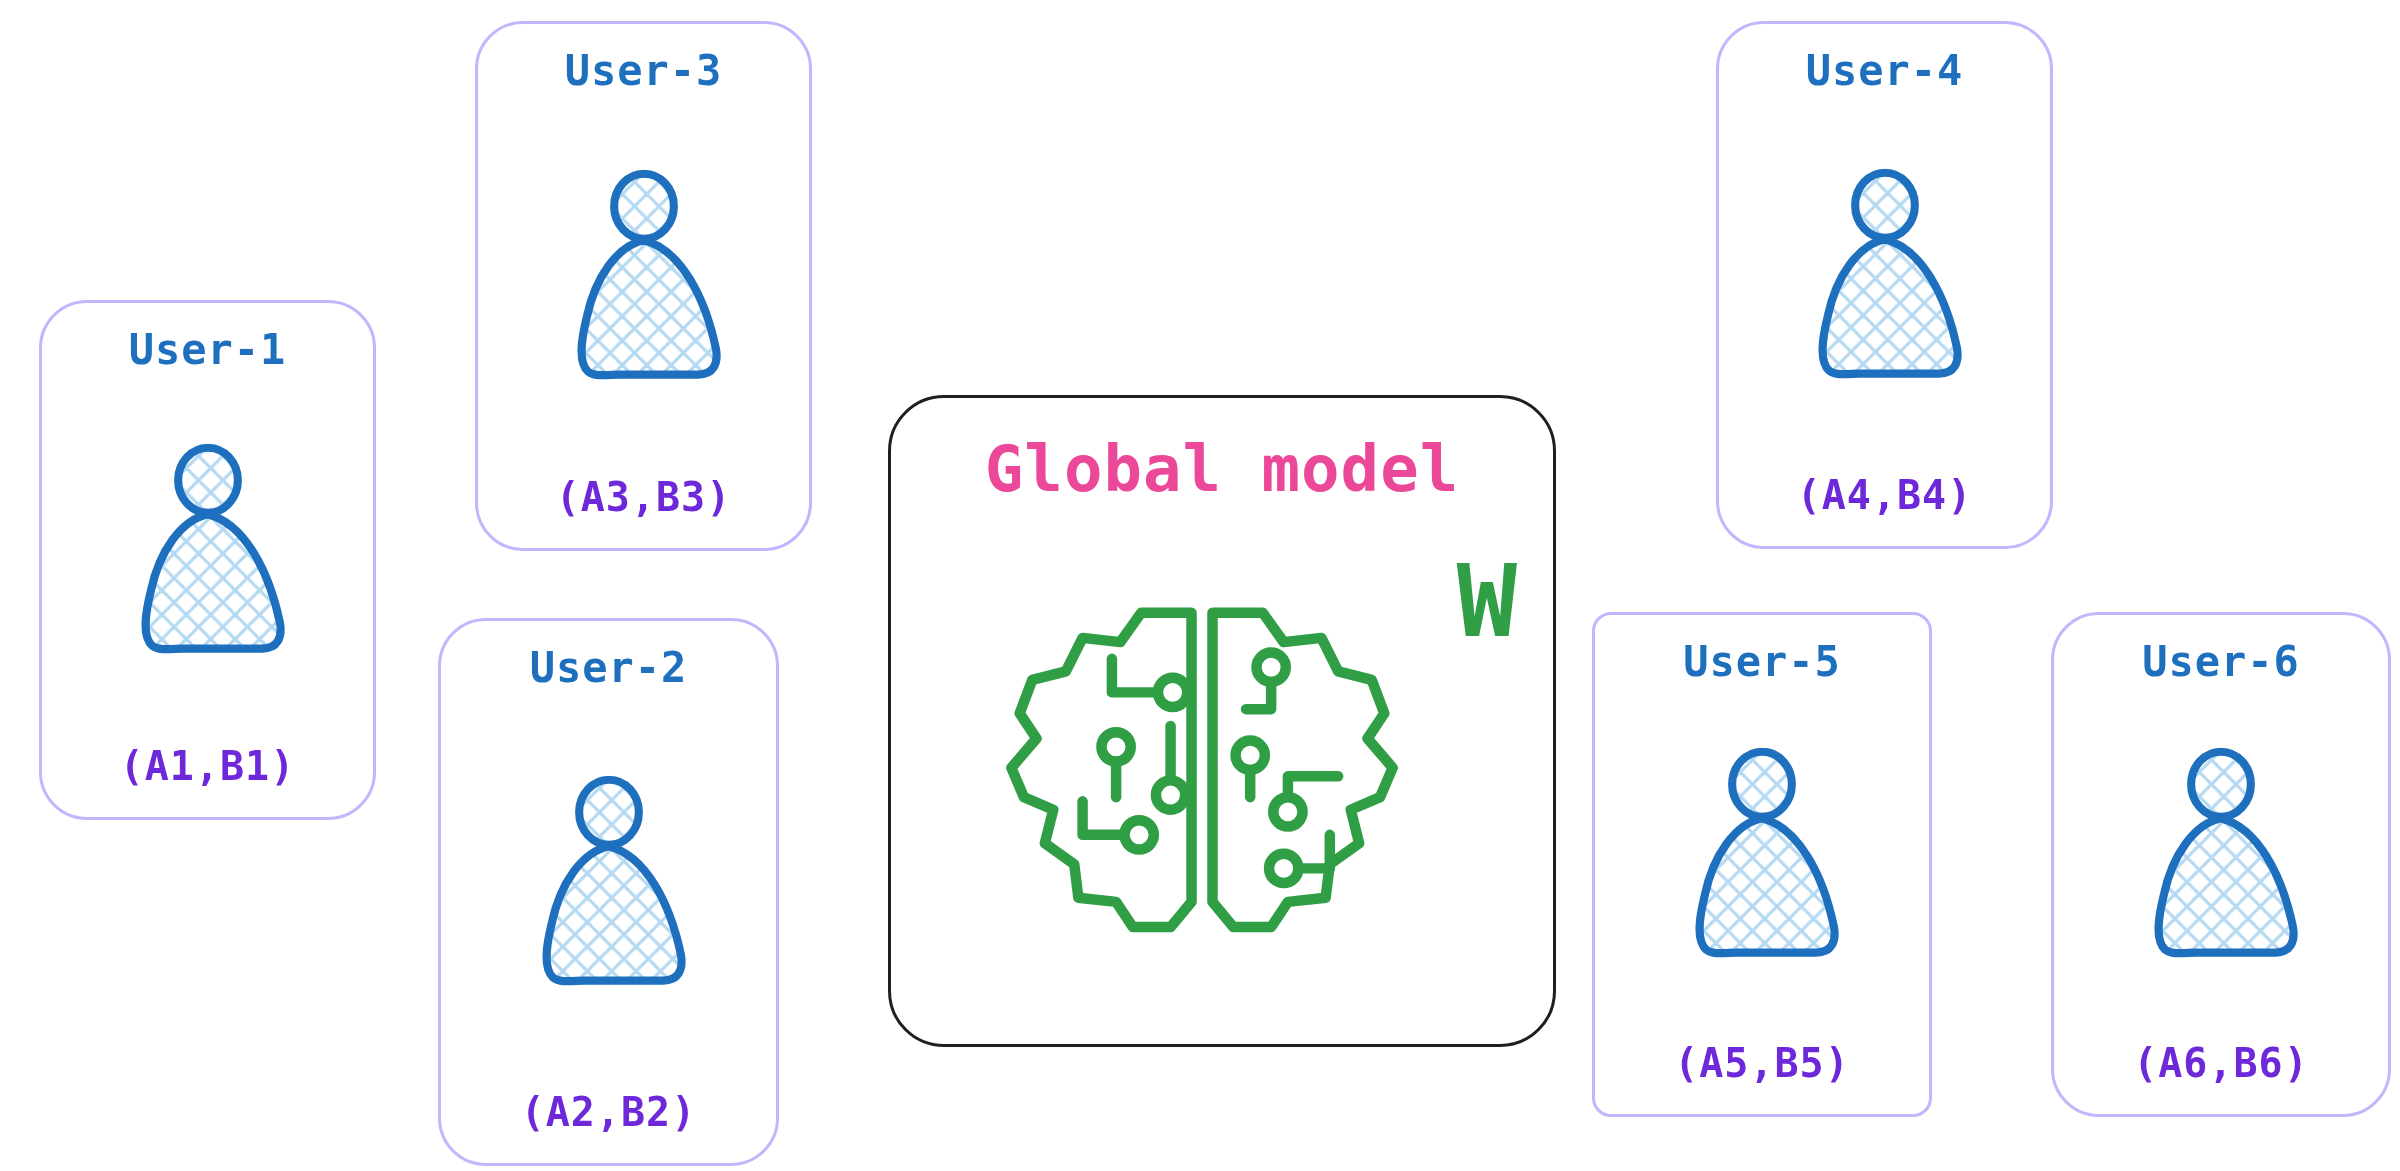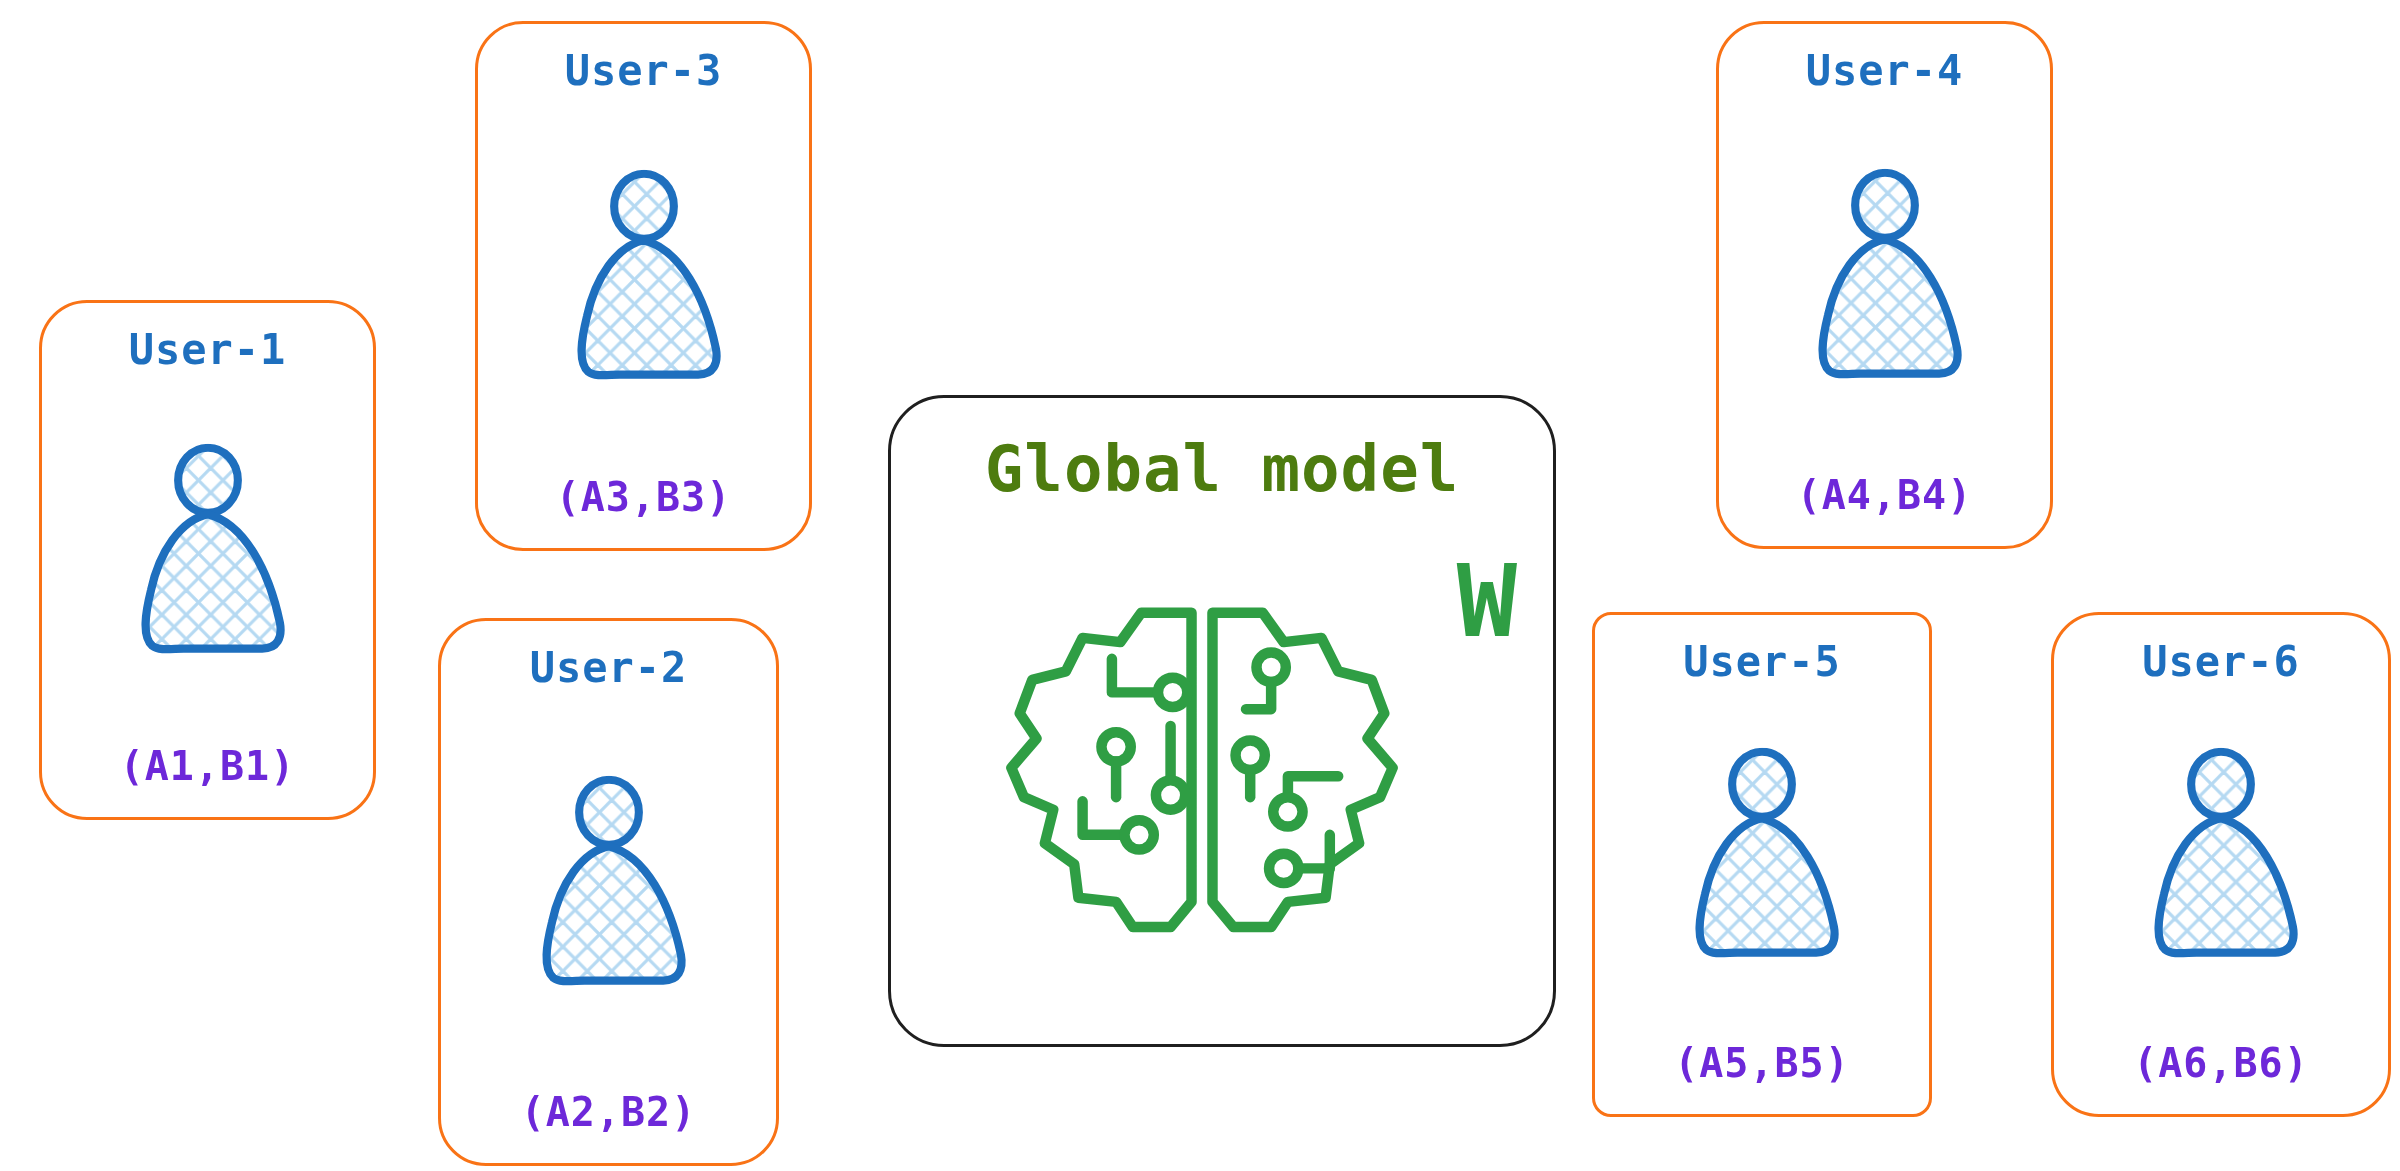--- a/index.html
+++ b/index.html
@@ -10,21 +10,21 @@
   .canvas {
     position: relative;
     width: 2400px;
     height: 1171px;
     background: #ffffff;
     font-family: "DejaVu Sans Mono", monospace;
     overflow: hidden;
   }
   .card {
     position: absolute;
-    border: 3px solid #f97316;
+    border: 3px solid #c4b5fd;
     border-radius: 48px;
     background: #ffffff;
     display: flex;
     flex-direction: column;
     align-items: center;
     justify-content: space-between;
     box-sizing: border-box;
     padding: 22px 10px 28px 10px;
   }
   .user-name {
@@ -64,21 +64,21 @@
     border: 3px solid #1f1f1f;
     border-radius: 56px;
     background: #ffffff;
     box-sizing: border-box;
     display: flex;
     flex-direction: column;
     align-items: center;
     padding-top: 34px;
   }
   .global-title {
-    color: #4d7c0f;
+    color: #ec4899;
     font-weight: bold;
     font-size: 64px;
     letter-spacing: 1px;
     white-space: nowrap;
   }
   .global-body {
     position: relative;
     width: 100%;
     flex: 1;
     display: flex;

